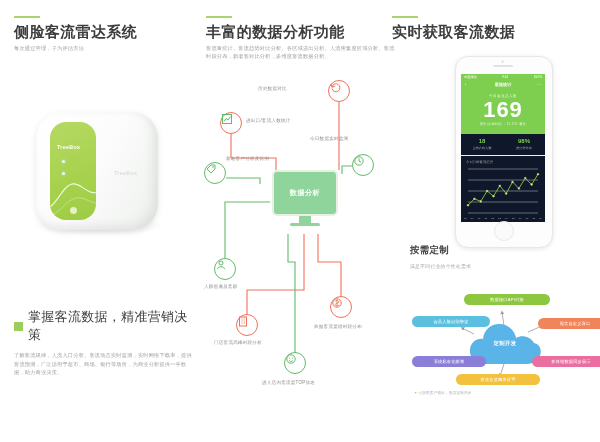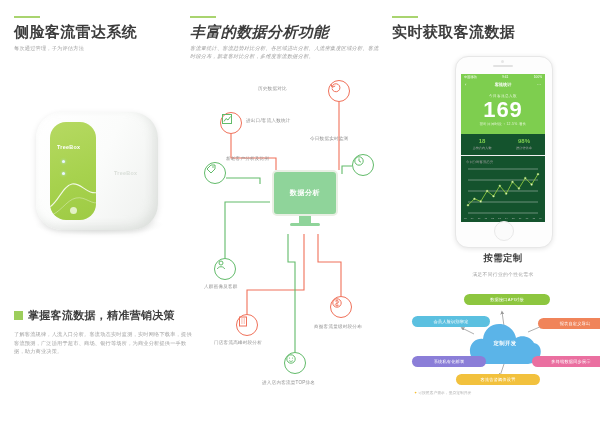--- a/index.html
+++ b/index.html
@@ -38,25 +38,25 @@
   }
   .dev-logo{position:absolute;left:7px;top:22px;font-size:5.4px;color:#ffffff;font-weight:bold;letter-spacing:.3px;}
   .dev-logo2{position:absolute;left:78px;top:58px;font-size:5.4px;color:#d9ded8;font-weight:bold;letter-spacing:.3px;}
   .dev-led{position:absolute;width:3px;height:3px;border-radius:50%;background:#eaf7ff;box-shadow:0 0 3px #bfe9ff;}
   .dev-curve{position:absolute;left:0;top:52px;width:46px;height:46px;}
   .dev-btn{position:absolute;left:20px;bottom:6px;width:7px;height:7px;border-radius:50%;background:#eef7dd;opacity:.85;}
 
   #c1-copy{position:absolute;left:14px;top:308px;width:180px;}
   .copy-head{display:flex;align-items:center;gap:5px;}
   .copy-mark{width:9px;height:9px;background:#8cc63f;opacity:.85;flex:0 0 auto;}
-  .copy-title{font-size:11px;font-weight:bold;color:#3d3d3d;letter-spacing:.3px;}
+  .copy-title{font-size:13px;font-weight:normal;color:#3d3d3d;letter-spacing:.3px;}
   .copy-body{font-size:5.2px;color:#a2a2a2;line-height:8.6px;margin-top:7px;letter-spacing:.2px;}
 
   
-  #col2{position:absolute;left:190px;top:16px;width:190px;font-style:italic;}
+  #col2{position:absolute;left:206px;top:16px;width:190px;}
   #map{position:absolute;left:200px;top:62px;width:200px;height:335px;}
   #map svg{position:absolute;left:0;top:0;}
   .node{position:absolute;width:22px;height:22px;border-radius:50%;background:#fff;
         display:flex;align-items:center;justify-content:center;box-sizing:border-box;}
   .node.g{border:1.2px solid #62bb6a;}
   .node.r{border:1.2px solid #f0715a;}
   .node svg{position:static;}
   .nlabel{position:absolute;font-size:4.6px;color:#8f8f8f;white-space:nowrap;letter-spacing:.2px;}
   
   #monitor{position:absolute;left:72px;top:108px;width:66px;height:62px;}
@@ -73,41 +73,41 @@
   #col3{position:absolute;left:392px;top:16px;width:186px;}
   #phone{position:absolute;left:455px;top:56px;width:96px;height:190px;}
   .ph-frame{
     position:absolute;left:0;top:0;width:96px;height:190px;border-radius:13px;
     background:#fdfdfd;border:1px solid #e7e7e7;
     box-shadow:0 1px 5px rgba(0,0,0,.10);
   }
   .ph-speaker{position:absolute;left:38px;top:9px;width:20px;height:2px;border-radius:1px;background:#e2e2e2;}
   .ph-cam{position:absolute;left:46px;top:4px;width:3px;height:3px;border-radius:50%;background:#e6e6e6;}
   .ph-home{position:absolute;left:39px;bottom:5px;width:18px;height:18px;border-radius:50%;border:1px solid #e9e9e9;background:#fbfbfb;}
-  .ph-screen{position:absolute;left:6px;top:18px;width:84px;height:148px;background:#14532d;overflow:hidden;}
+  .ph-screen{position:absolute;left:6px;top:18px;width:84px;height:148px;background:#0f172a;overflow:hidden;}
   .ph-status{height:6px;background:#7ece4f;display:flex;align-items:center;justify-content:space-between;padding:0 3px;}
   .ph-status span{font-size:3.2px;color:#ffffff;}
   .ph-nav{height:8px;background:#7ece4f;display:flex;align-items:center;justify-content:center;position:relative;}
   .ph-nav .t{font-size:4.2px;color:#fff;font-weight:bold;}
   .ph-nav .l,.ph-nav .r{position:absolute;font-size:4px;color:#fff;}
   .ph-nav .l{left:4px;} .ph-nav .r{right:4px;}
   .ph-hero{background:#7ece4f;padding:6px 0 8px;text-align:center;}
   .ph-hero .lab{font-size:3.6px;color:#e6f6da;letter-spacing:.4px;}
   .ph-hero .big{font-size:22px;color:#ffffff;font-weight:bold;line-height:24px;letter-spacing:1px;}
   .ph-hero .sub{font-size:3.4px;color:#e2f4d4;letter-spacing:.3px;}
   .ph-stats{display:flex;border-bottom:1px solid #f0f0f0;}
   .ph-stat{flex:1;text-align:center;padding:4px 0 5px;}
   .ph-stat .v{font-size:6px;color:#7ece4f;font-weight:bold;}
   .ph-stat .k{font-size:3.2px;color:#a9a9a9;margin-top:2px;}
   .ph-chart-t{font-size:3.4px;color:#9b9b9b;padding:4px 0 0 5px;}
   .ph-chart{position:relative;height:50px;margin:2px 4px 0;}
   .ph-xaxis{display:flex;justify-content:space-between;padding:1px 3px 0;}
   .ph-xaxis span{font-size:2.4px;color:#bdbdbd;}
 
-  #c3-copy{position:absolute;left:410px;top:252px;width:186px;text-align:center;}
+  #c3-copy{position:absolute;left:410px;top:244px;width:186px;}
   .c3-title{font-size:9.4px;font-weight:bold;color:#3d3d3d;letter-spacing:.4px;}
   .c3-sub{font-size:4.8px;color:#a4a4a4;margin-top:6px;letter-spacing:.3px;}
 
   
   #cloud-wrap{position:absolute;left:412px;top:282px;width:184px;height:122px;}
   #cloud-wrap svg.arrows{position:absolute;left:0;top:0;}
   .cloud{
     position:absolute;left:56px;top:40px;width:74px;height:44px;
   }
   .cloud-txt{position:absolute;left:0;top:18px;width:74px;text-align:center;font-size:5.4px;color:#ffffff;font-weight:bold;letter-spacing:.4px;}

